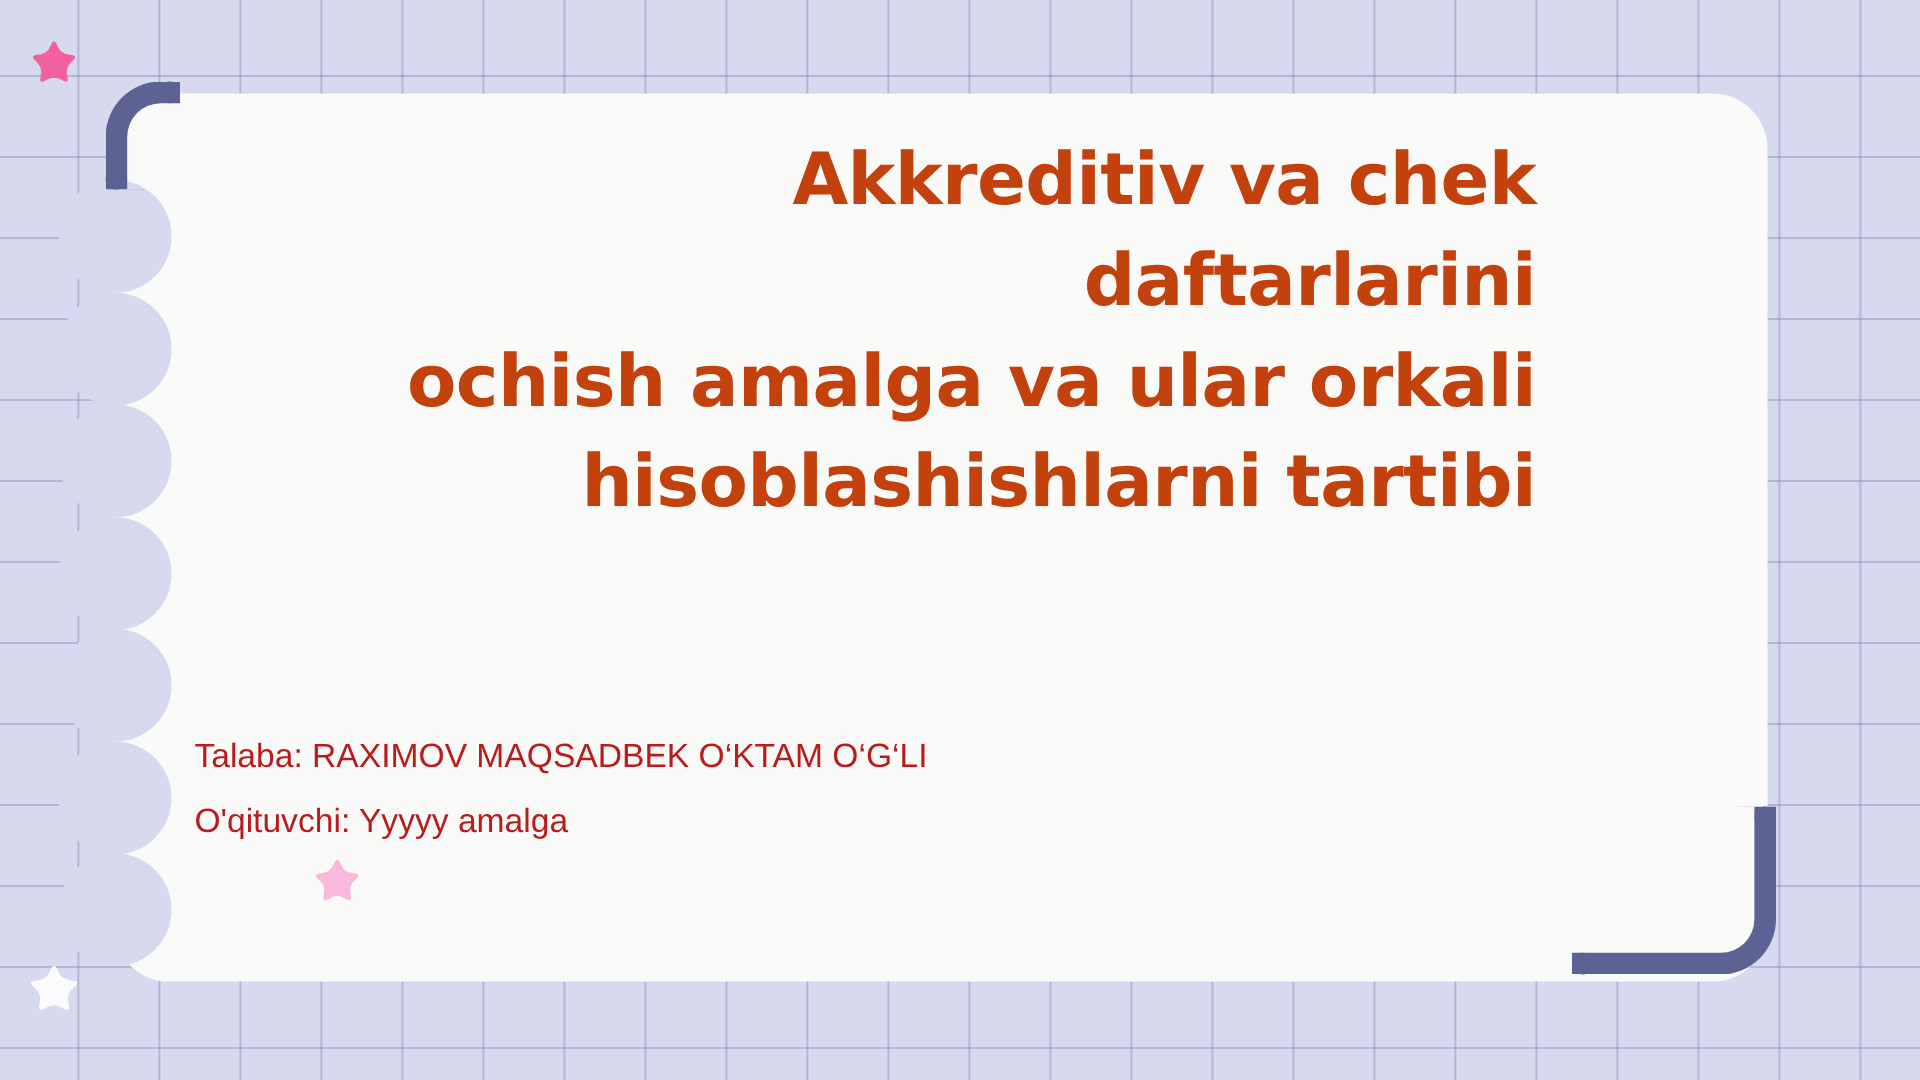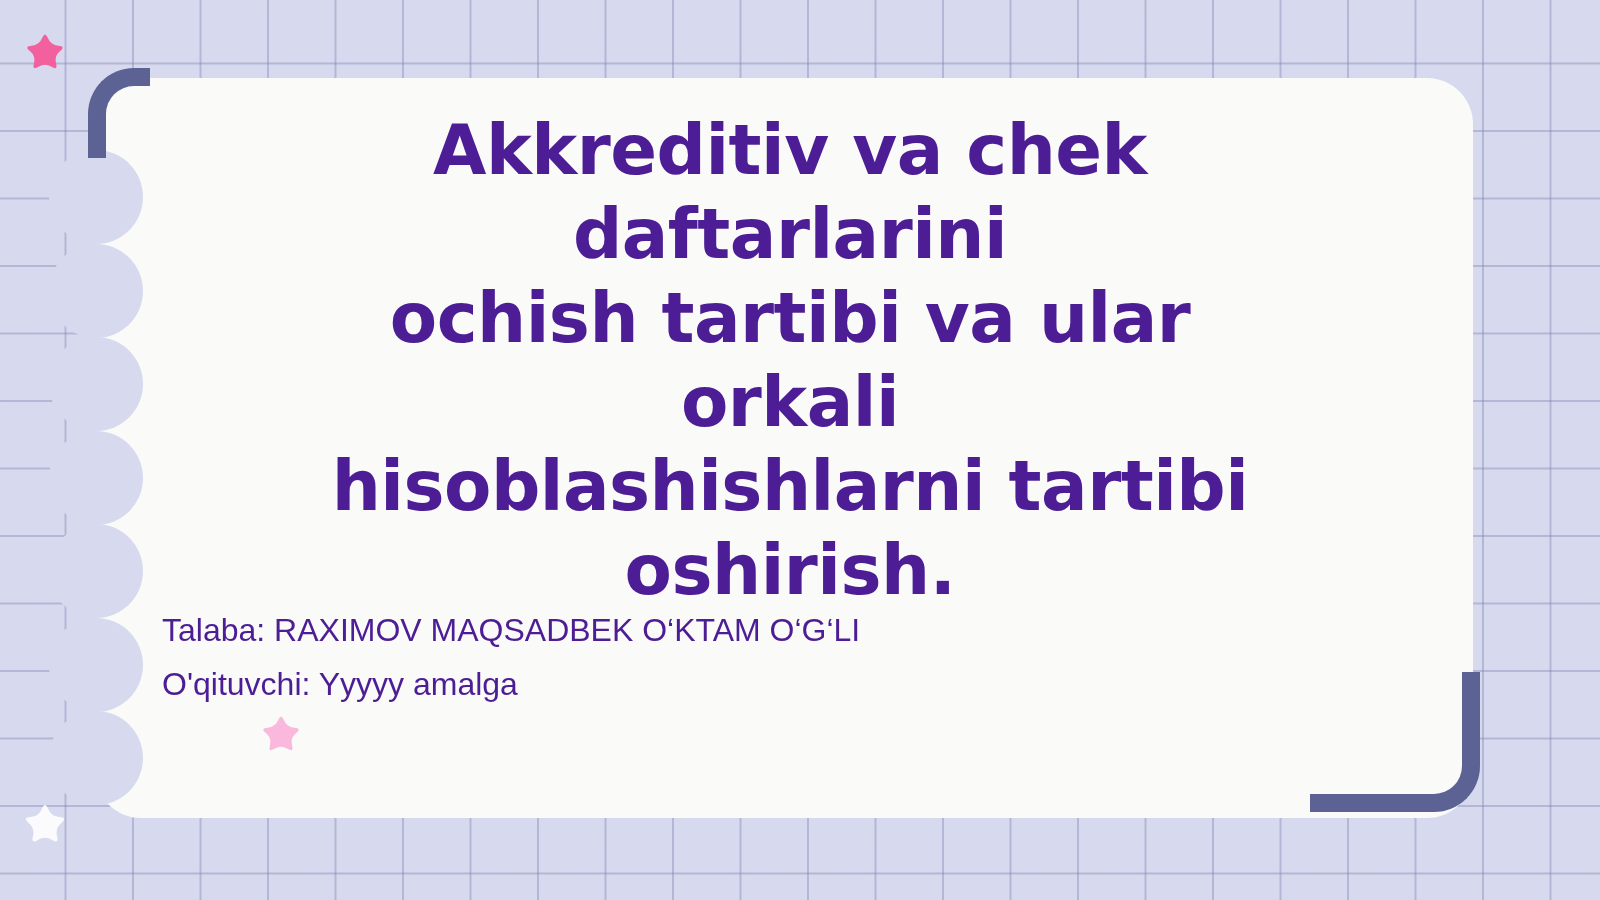--- a/index.html
+++ b/index.html
@@ -91,38 +91,38 @@
 
   
   .star { position: absolute; }
 
   
   #title {
     position: absolute;
     left: 300px;
     top: 108px;
     width: 980px;
-    text-align: center;
-    color: #4c1d95;
-    font-size: 69px;
+    text-align: right;
+    color: #c2410c;
+    font-size: 60px;
     font-weight: bold;
     line-height: 84px;
     letter-spacing: -0.5px;
     font-family: "DejaVu Sans", sans-serif;
   }
 
   #credits {
     position: absolute;
     left: 162px;
     top: 603px;
     width: 1000px;
   }
   .credit-line {
-    color: #4c1d95;
-    font-size: 32px;
+    color: #b91c1c;
+    font-size: 28px;
     line-height: 54px;
     font-family: "Liberation Sans", sans-serif;
     white-space: nowrap;
   }
 </style>
 </head>
 <body>
 
 <div id="slide">
 
@@ -155,23 +155,22 @@
       <div class="star" style="left: 20px; top: 800px; width: 50px; height: 50px;"><svg viewBox="0 0 100 100" width="50" height="50">
           <path d="M43.83,17.51 Q50.00,2.00 56.17,17.51 Q62.34,33.01 79.00,34.09 Q95.65,35.17 82.81,45.83 Q69.97,56.49 74.09,72.66 Q78.21,88.83 64.11,79.92 Q50.00,71.00 35.89,79.92 Q21.79,88.83 25.91,72.66 Q30.03,56.49 17.19,45.83 Q4.35,35.17 21.00,34.09 Q37.66,33.01 43.83,17.51 Z" fill="#fbfbfd"></path>
         </svg></div>
       <div class="star" style="left: 258px; top: 712px; width: 46px; height: 46px;"><svg viewBox="0 0 100 100" width="46" height="46">
           <path d="M43.83,17.51 Q50.00,2.00 56.17,17.51 Q62.34,33.01 79.00,34.09 Q95.65,35.17 82.81,45.83 Q69.97,56.49 74.09,72.66 Q78.21,88.83 64.11,79.92 Q50.00,71.00 35.89,79.92 Q21.79,88.83 25.91,72.66 Q30.03,56.49 17.19,45.83 Q4.35,35.17 21.00,34.09 Q37.66,33.01 43.83,17.51 Z" fill="#f9b8dc"></path>
         </svg></div>
     </div>
 
   <div id="title">
       <div>Akkreditiv va chek daftarlarini</div>
-      <div>ochish tartibi va ular orkali</div>
+      <div>ochish amalga va ular orkali</div>
       <div>hisoblashishlarni tartibi</div>
-      <div>oshirish.</div>
     </div>
 
   <div id="credits">
       <div class="credit-line">Talaba: RAXIMOV MAQSADBEK O‘KTAM O‘G‘LI</div>
       <div class="credit-line">O'qituvchi: Yyyyy amalga</div>
     </div>
 
 </div>
 
 </body></html>

